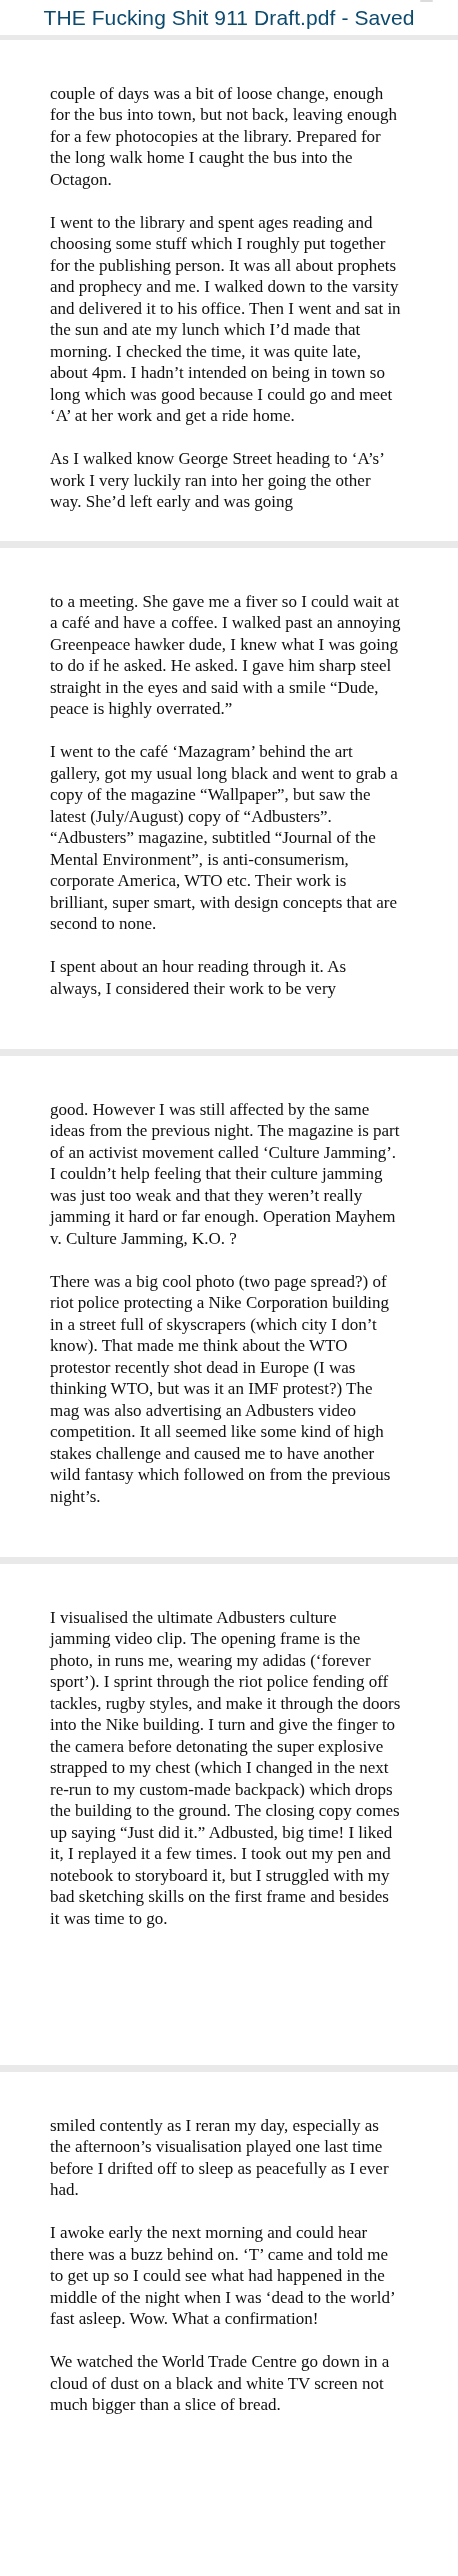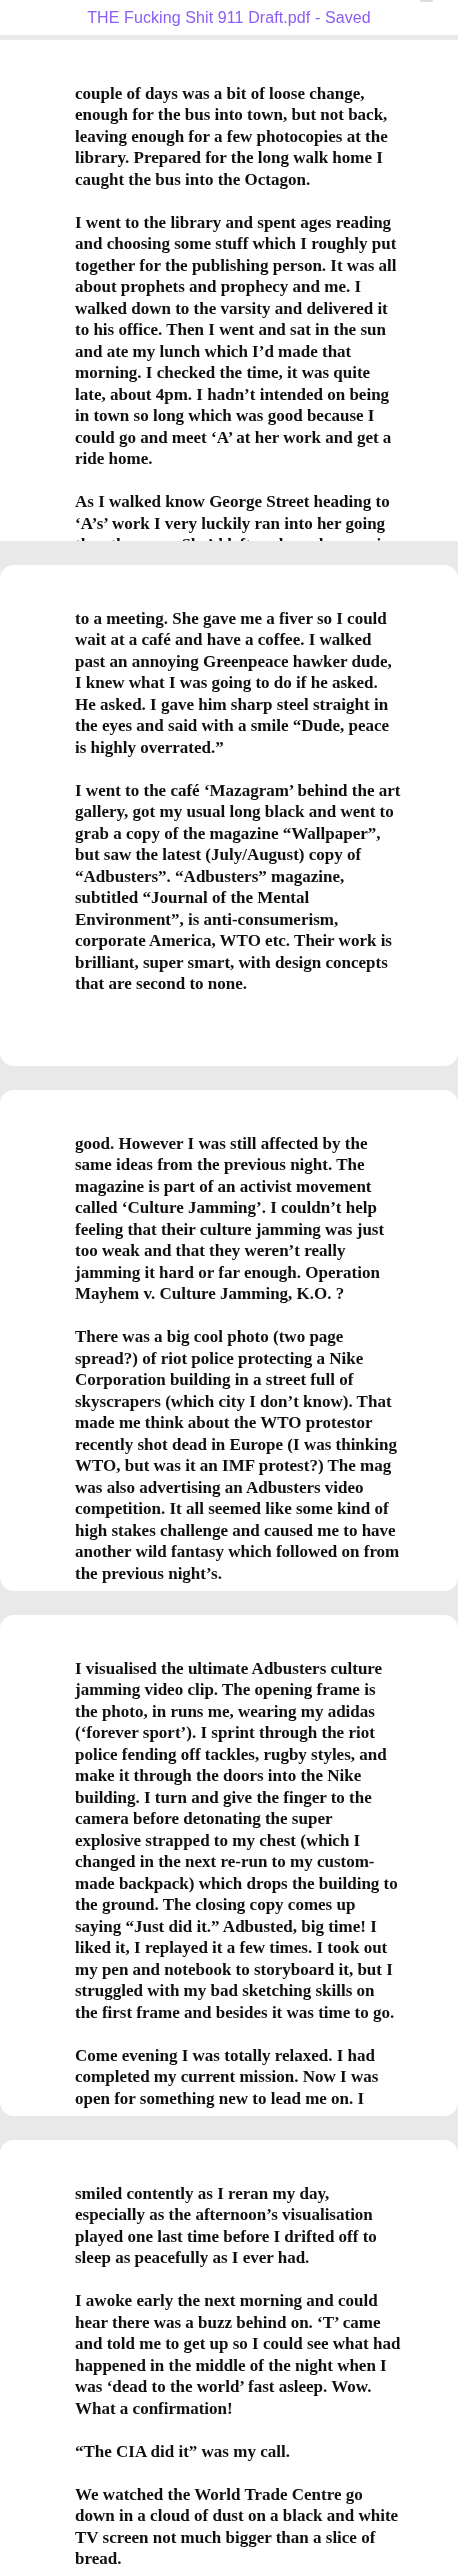--- a/index.html
+++ b/index.html
@@ -14,23 +14,23 @@
   }
   .app-header {
     height: 35px;
     background: #ffffff;
     display: flex;
     align-items: center;
     justify-content: center;
     position: relative;
   }
   .app-title {
-    font-size: 16px;
+    font-size: 21px;
     line-height: 1;
-    color: #8b5cf6;
+    color: #0c4a6e;
     letter-spacing: 0.1px;
     white-space: nowrap;
     font-family: "Liberation Sans", sans-serif;
   }
   .scroll-thumb {
     position: absolute;
     top: 0;
     right: 25.5px;
     width: 12.4px;
     height: 2.3px;
@@ -41,25 +41,24 @@
     height: 4.5px;
     background: #e9e9e9;
   }
   .doc-area {
     background: #e9e9e9; 
   }
   .page {
     width: 458px;
     height: 501px;
     background: #ffffff;
-    padding: 43px 57px 0 75px;
+    padding: 43px 57px 0 50px;
     overflow: hidden;
-    font-weight: bold;
   }
-  .page + .page { margin-top: 24px; border-radius: 14px; }
+  .page + .page { margin-top: 7px; }
   .page:last-child { height: 522px; }
   .page p {
     margin: 0;
     font-family: "Liberation Serif", "DejaVu Serif", serif;
     font-size: 17px;
     line-height: 21.5px;
     color: #101010;
     text-align: left;
   }
   .page p + p { margin-top: 21.5px; }
@@ -80,31 +79,30 @@
 
 <main class="doc-area">
     <section class="page">
       <p>couple of days was a bit of loose change, enough for the bus into town, but not back, leaving enough for a few photocopies at the library. Prepared for the long walk home I caught the bus into the Octagon.</p>
       <p>I went to the library and spent ages reading and choosing some stuff which I roughly put together for the publishing person. It was all about prophets and prophecy and me. I walked down to the varsity and delivered it to his office. Then I went and sat in the sun and ate my lunch which I’d made that morning. I checked the time, it was quite late, about 4pm. I hadn’t intended on being in town so long which was good because I could go and meet ‘A’ at her work and get a ride home.</p>
       <p>As I walked know George Street heading to ‘A’s’ work I very luckily ran into her going the other way. She’d left early and was going</p>
     </section>
     <section class="page">
       <p>to a meeting. She gave me a fiver so I could wait at a café and have a coffee. I walked past an annoying Greenpeace hawker dude, I knew what I was going to do if he asked. He asked. I gave him sharp steel straight in the eyes and said with a smile “Dude, peace is highly overrated.”</p>
       <p>I went to the café ‘Mazagram’ behind the art gallery, got my usual long black and went to grab a copy of the magazine “Wallpaper”, but saw the latest (July/August) copy of “Adbusters”. “Adbusters” magazine, subtitled “Journal of the Mental Environment”, is anti-consumerism, corporate America, WTO etc. Their work is brilliant, super smart, with design concepts that are second to none.</p>
+      <p>I spent about an hour reading through it. As always, I considered their work to be very</p>
     </section>
     <section class="page">
       <p>good. However I was still affected by the same ideas from the previous night. The magazine is part of an activist movement called ‘Culture Jamming’. I couldn’t help feeling that their culture jamming was just too weak and that they weren’t really jamming it hard or far enough. Operation Mayhem v. Culture Jamming, K.O. ?</p>
       <p>There was a big cool photo (two page spread?) of riot police protecting a Nike Corporation building in a street full of skyscrapers (which city I don’t know). That made me think about the WTO protestor recently shot dead in Europe (I was thinking WTO, but was it an IMF protest?) The mag was also advertising an Adbusters video competition. It all seemed like some kind of high stakes challenge and caused me to have another wild fantasy which followed on from the previous night’s.</p>
     </section>
     <section class="page">
       <p>I visualised the ultimate Adbusters culture jamming video clip. The opening frame is the photo, in runs me, wearing my adidas (‘forever sport’). I sprint through the riot police fending off tackles, rugby styles, and make it through the doors into the Nike building. I turn and give the finger to the camera before detonating the super explosive strapped to my chest (which I changed in the next re-run to my custom-made backpack) which drops the building to the ground. The closing copy comes up saying “Just did it.” Adbusted, big time! I liked it, I replayed it a few times. I took out my pen and notebook to storyboard it, but I struggled with my bad sketching skills on the first frame and besides it was time to go.</p>
-      <p>Come evening I was totally relaxed. I had completed my current mission. Now I was open for something new to lead me on. I</p>
     </section>
     <section class="page">
       <p>smiled contently as I reran my day, especially as the afternoon’s visualisation played one last time before I drifted off to sleep as peacefully as I ever had.</p>
       <p>I awoke early the next morning and could hear there was a buzz behind on. ‘T’ came and told me to get up so I could see what had happened in the middle of the night when I was ‘dead to the world’ fast asleep. Wow. What a confirmation!</p>
-      <p>“The CIA did it” was my call.</p>
       <p>We watched the World Trade Centre go down in a cloud of dust on a black and white TV screen not much bigger than a slice of bread.</p>
     </section>
   </main>
 
 <div class="bottom-bar"></div>
 
 
 </body></html>

